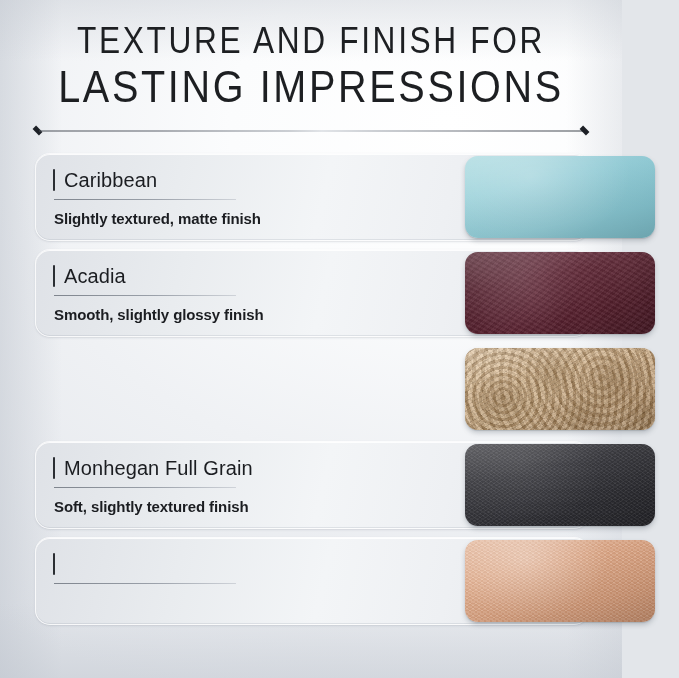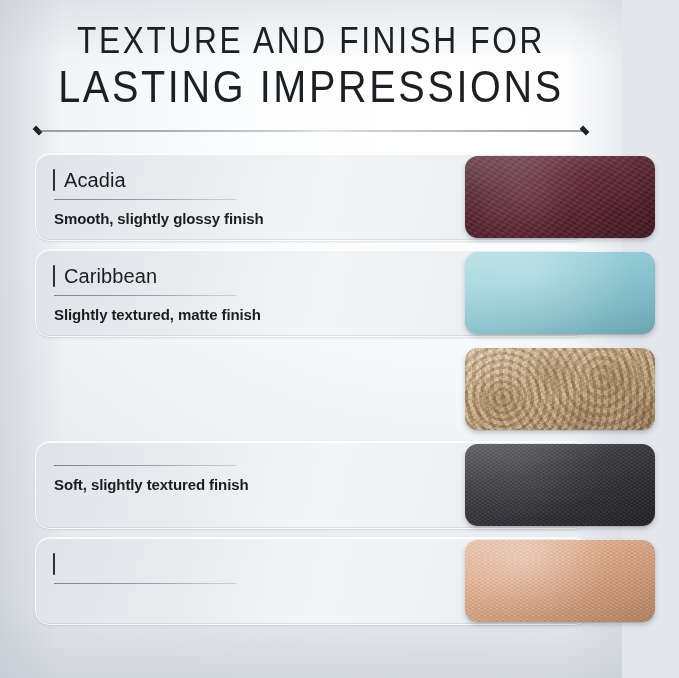--- a/index.html
+++ b/index.html
@@ -263,60 +263,64 @@
     </div>
   </div>
 
   <div class="rows">
 
     <div class="row">
       <div class="card">
         <div class="card-text">
           <div class="name-wrap">
             <span class="accent-bar"></span>
+            <span class="name">Caribbean</span>
+          </div>
+          <div class="name-rule"></div>
+          <div class="desc">Slightly textured, matte finish</div>
+        </div>
+      </div>
+      <div class="swatch sw-caribbean">
+        <div class="swatch-inner"></div>
+        <div class="swatch-sheen"></div>
+      </div>
+    </div>
+
+    <div class="row">
+      <div class="card">
+        <div class="card-text">
+          <div class="name-wrap">
+            <span class="accent-bar"></span>
             <span class="name">Acadia</span>
           </div>
           <div class="name-rule"></div>
           <div class="desc">Smooth, slightly glossy finish</div>
         </div>
       </div>
       <div class="swatch sw-acadia">
         <div class="swatch-inner"></div>
         <div class="swatch-sheen"></div>
       </div>
     </div>
 
     <div class="row">
+      <div class="swatch sw-floral">
+        <div class="swatch-inner"></div>
+        <div class="swatch-emboss"></div>
+        <div class="swatch-sheen"></div>
+      </div>
+    </div>
+
+    <div class="row">
       <div class="card">
         <div class="card-text">
           <div class="name-wrap">
             <span class="accent-bar"></span>
-            <span class="name">Caribbean</span>
+            <span class="name">Monhegan Full Grain</span>
           </div>
-          <div class="name-rule"></div>
-          <div class="desc">Slightly textured, matte finish</div>
-        </div>
-      </div>
-      <div class="swatch sw-caribbean">
-        <div class="swatch-inner"></div>
-        <div class="swatch-sheen"></div>
-      </div>
-    </div>
-
-    <div class="row">
-      <div class="swatch sw-floral">
-        <div class="swatch-inner"></div>
-        <div class="swatch-emboss"></div>
-        <div class="swatch-sheen"></div>
-      </div>
-    </div>
-
-    <div class="row">
-      <div class="card">
-        <div class="card-text">
           <div class="name-rule"></div>
           <div class="desc">Soft, slightly textured finish</div>
         </div>
       </div>
       <div class="swatch sw-monhegan">
         <div class="swatch-inner"></div>
         <div class="swatch-sheen"></div>
       </div>
     </div>
 

